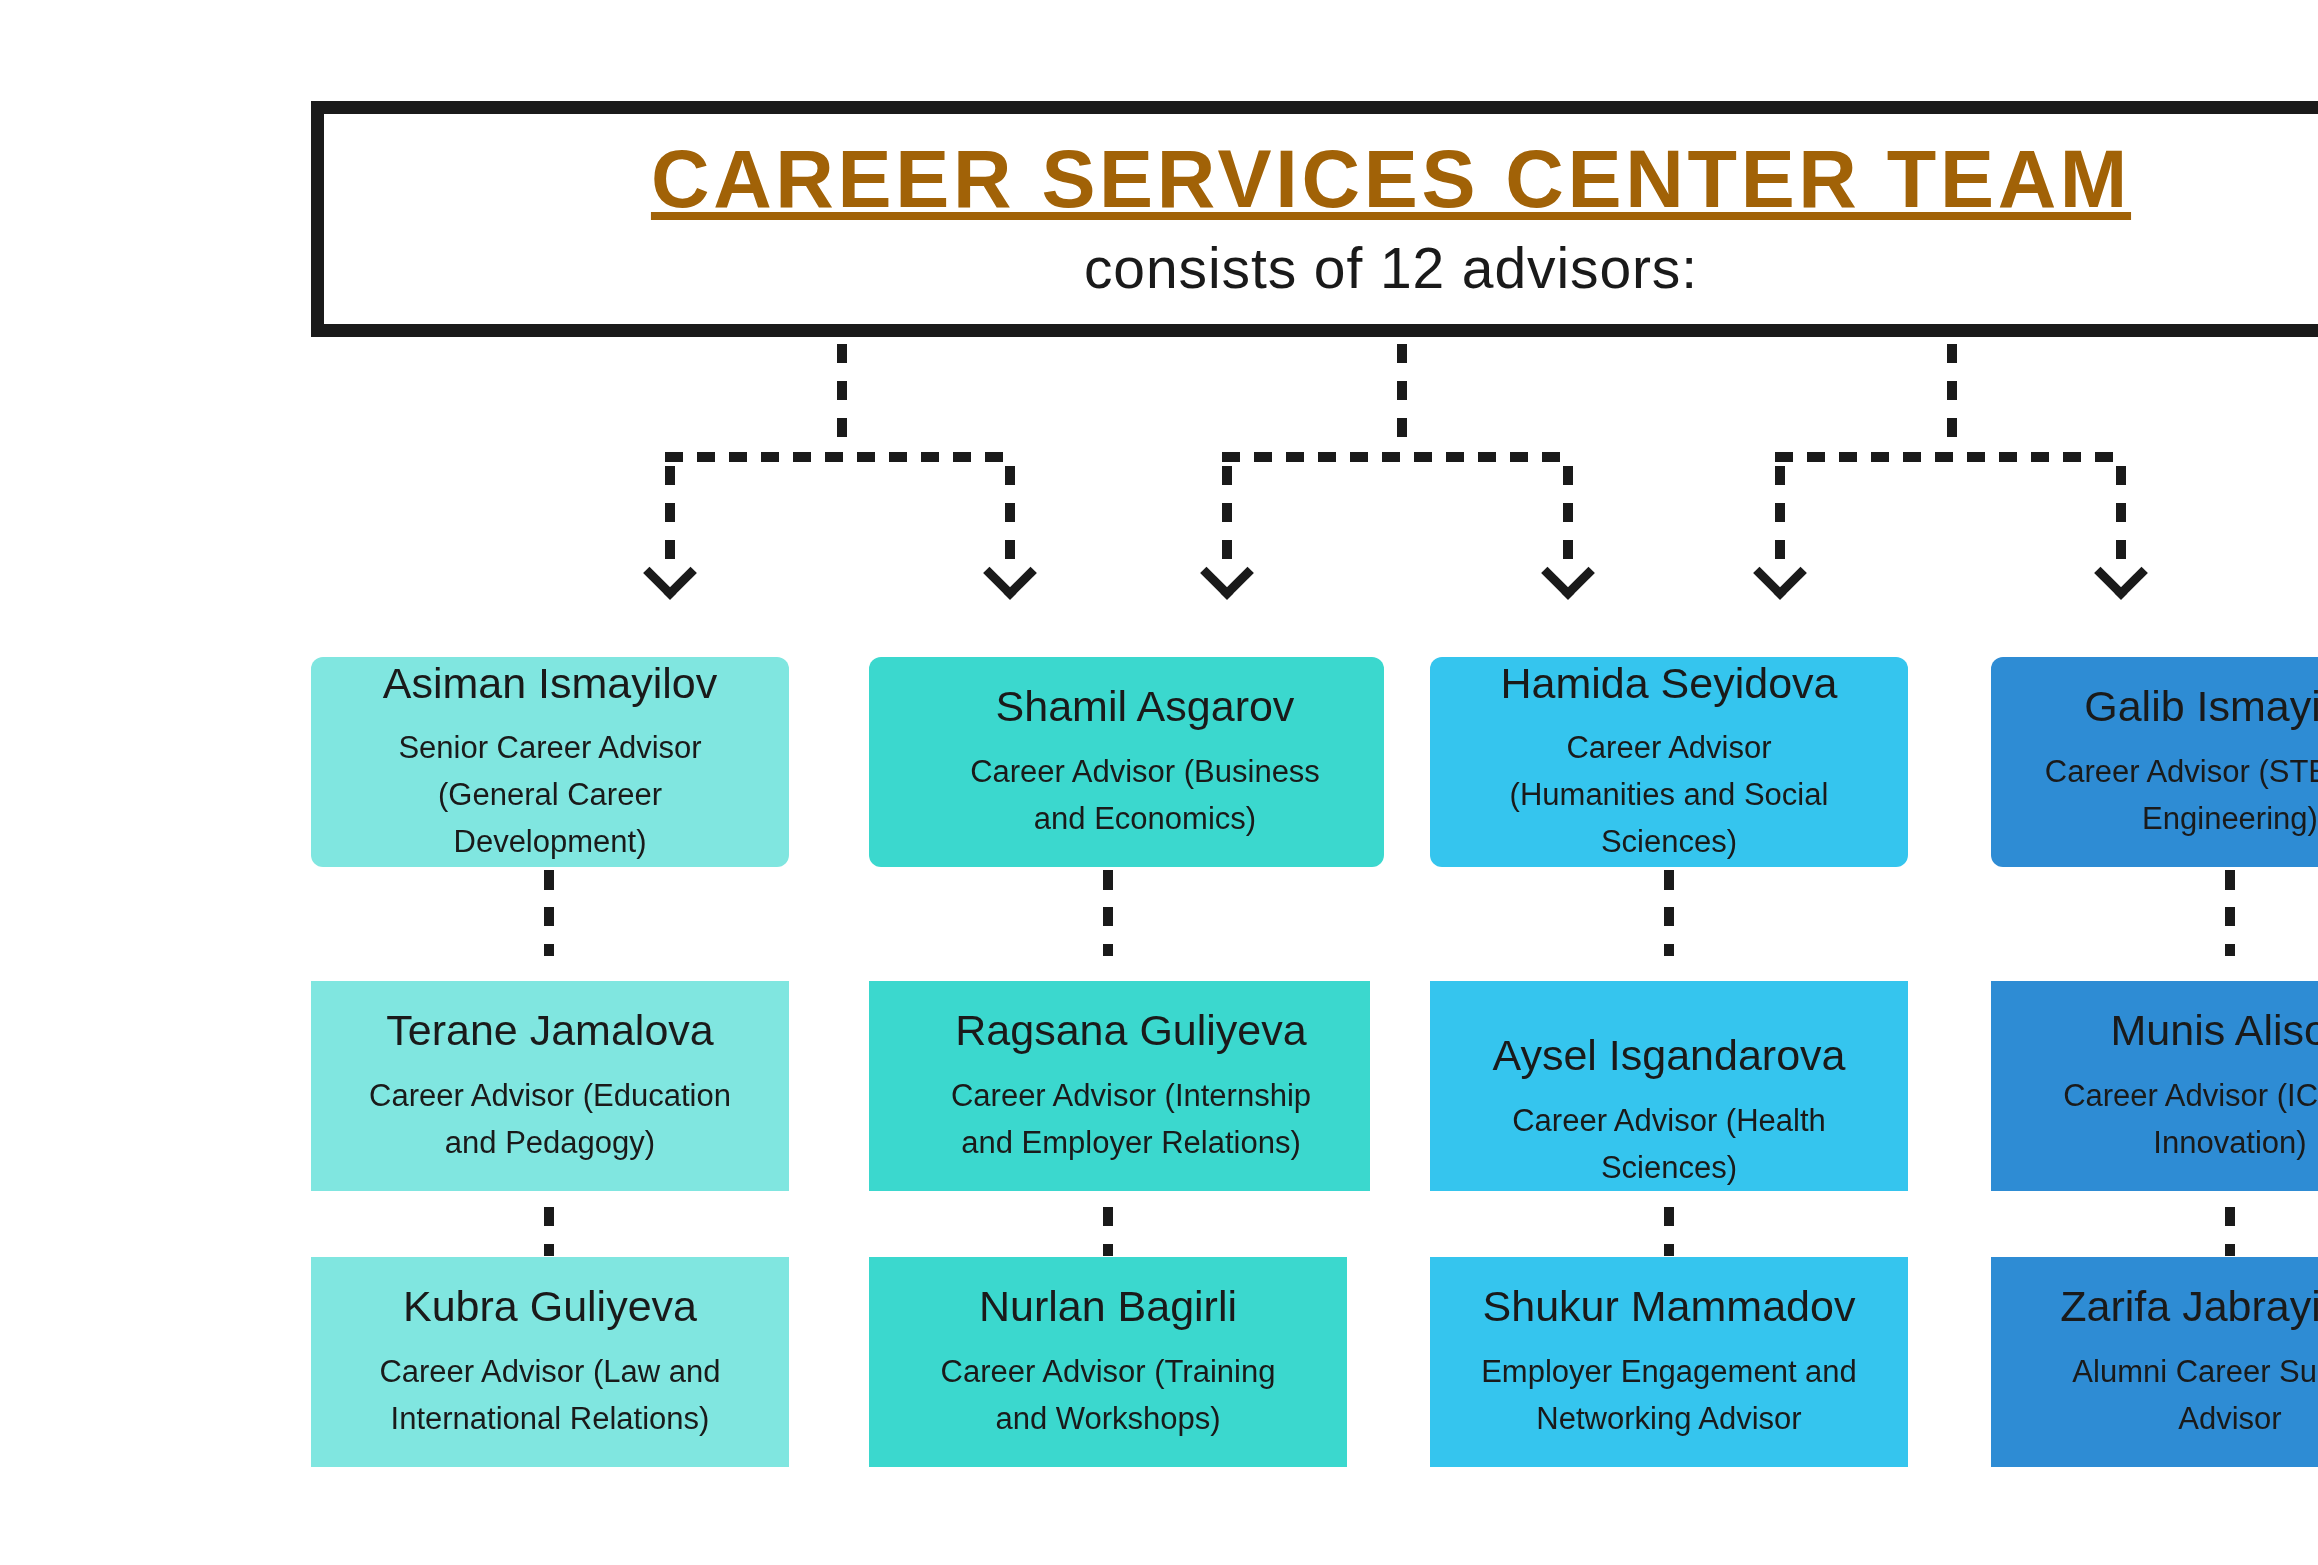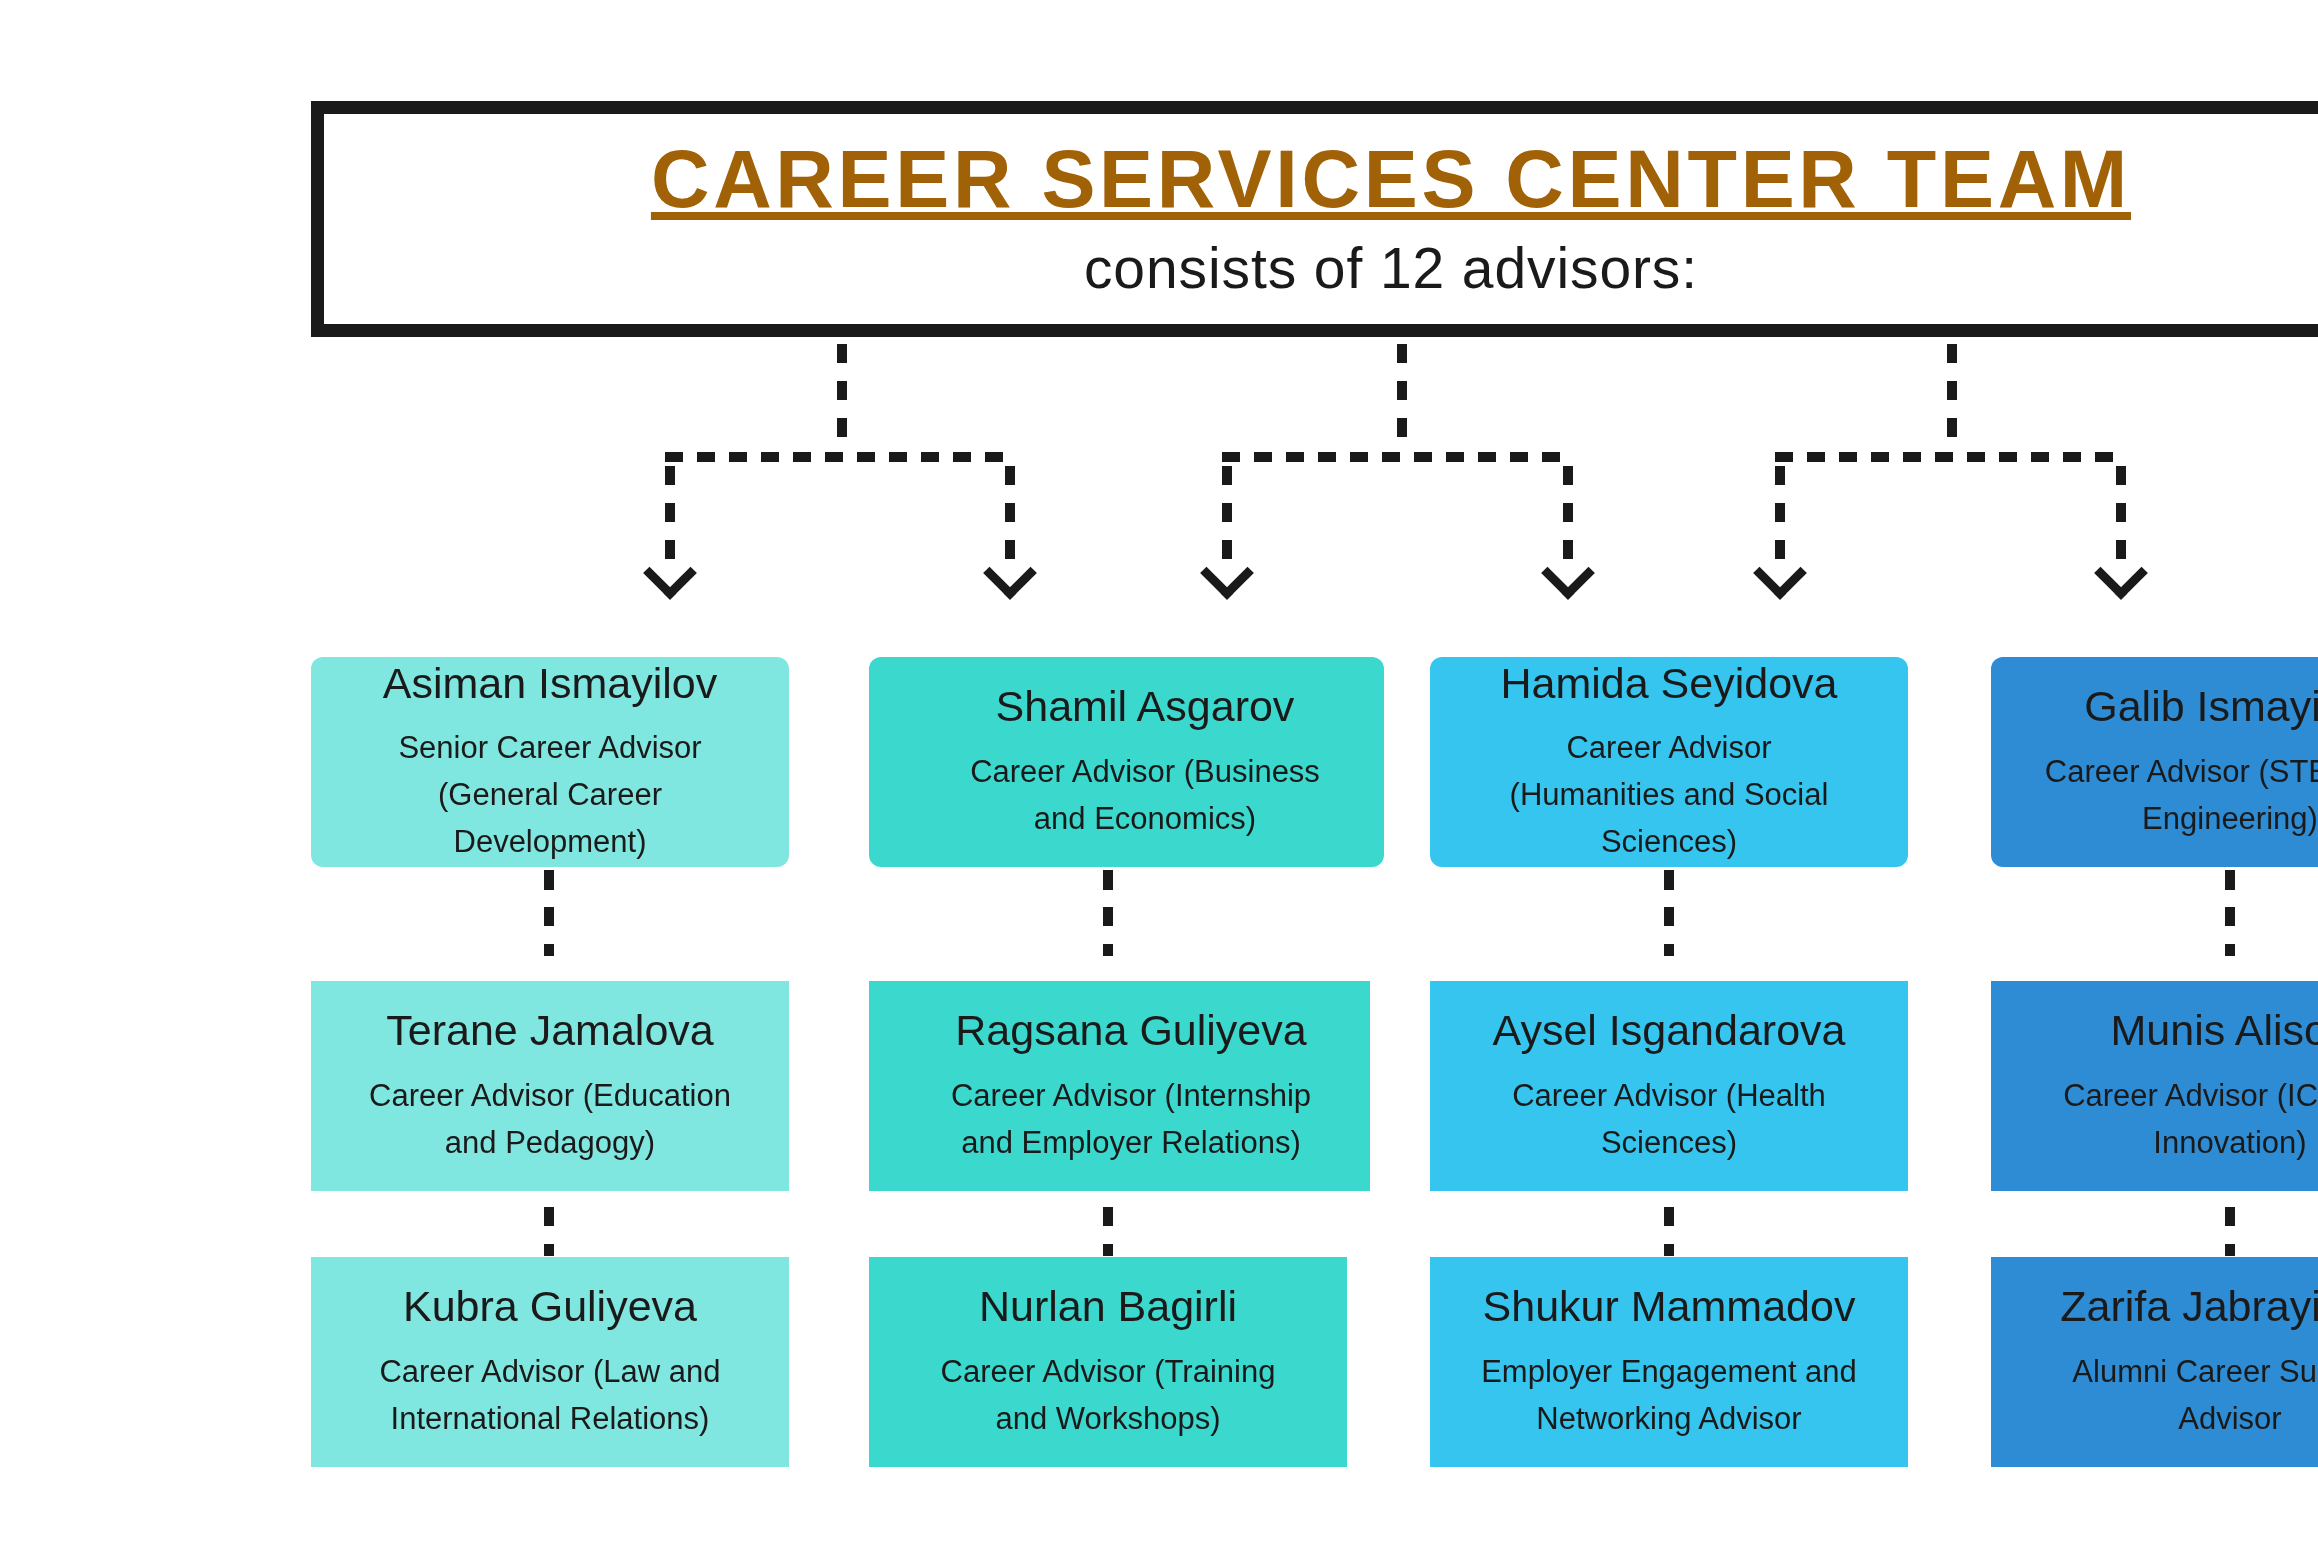--- a/index.html
+++ b/index.html
@@ -158,21 +158,21 @@
   <div class="role">Career Advisor (Training
 and Workshops)</div>
 </div>
 
 <div class="box c2 r0" style="background-color: rgb(53, 197, 238);">
   <div class="name">Hamida Seyidova</div>
   <div class="role">Career Advisor
 (Humanities and Social
 Sciences)</div>
 </div>
-<div class="box c2 r1" style="background-color: rgb(53, 197, 238);">
+<div class="box c2 r1" style="background-color: rgb(53, 197, 238); justify-content: flex-end;">
   <div class="name">Aysel Isgandarova</div>
   <div class="role">Career Advisor (Health
 Sciences)</div>
 </div>
 <div class="box c2 r2" style="background-color: rgb(53, 197, 238);">
   <div class="name">Shukur Mammadov</div>
   <div class="role">Employer Engagement and
 Networking Advisor</div>
 </div>
 

